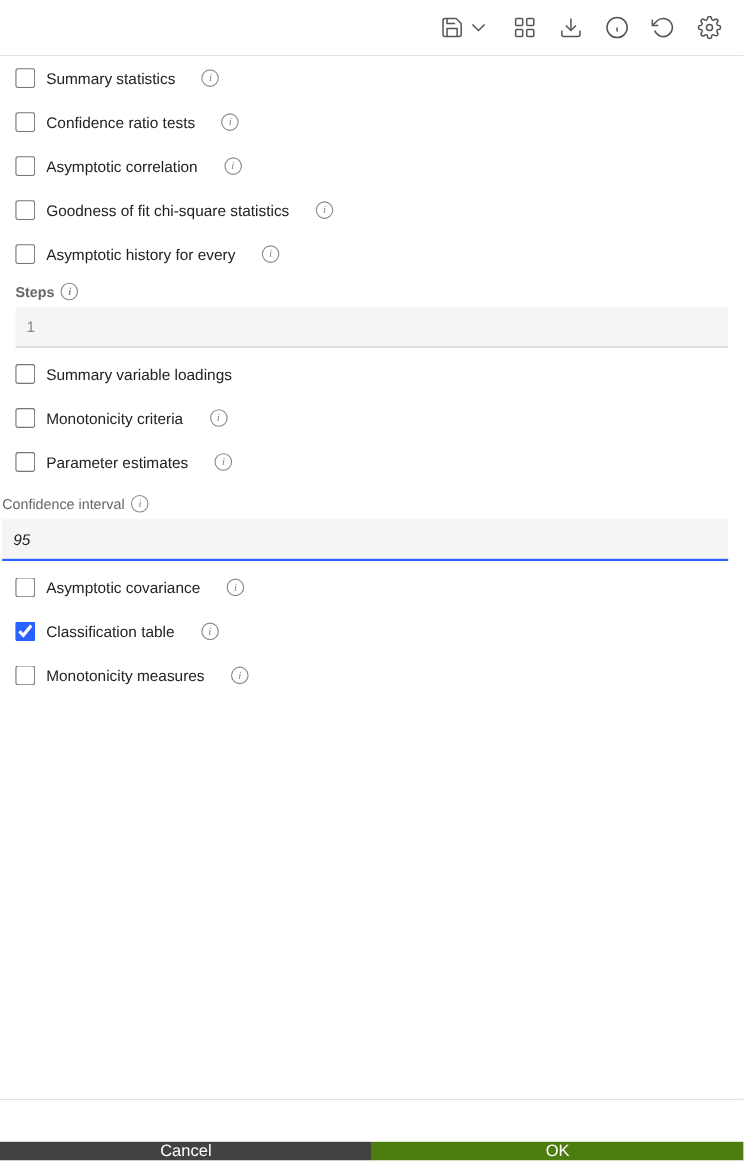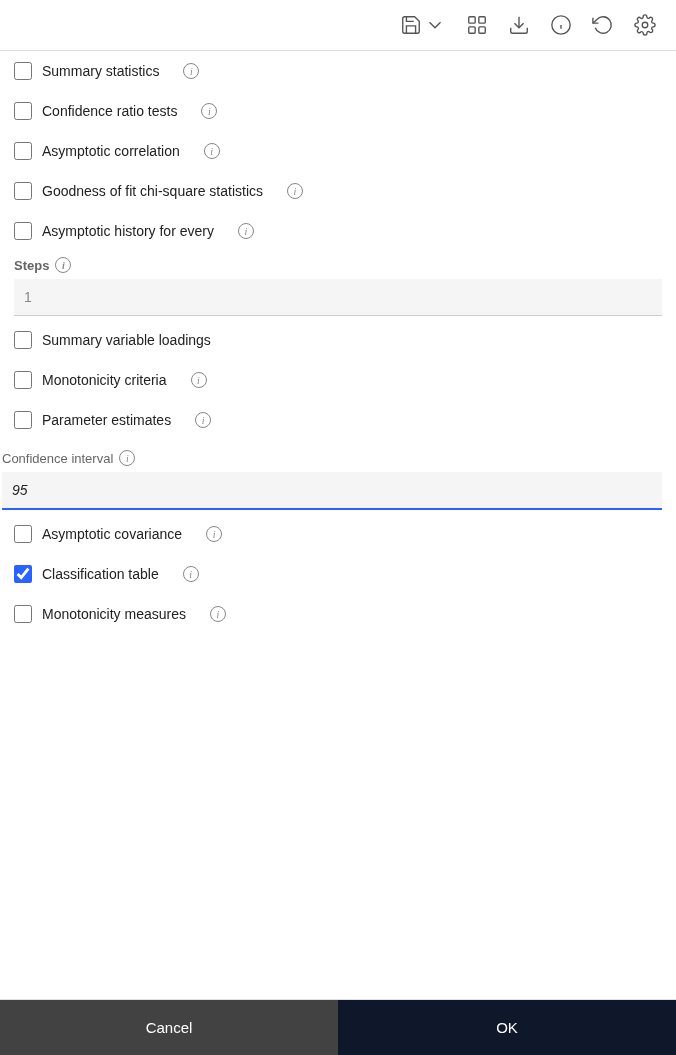--- a/index.html
+++ b/index.html
@@ -140,33 +140,34 @@
       color: #222;
       outline: none;
       font-style: italic;
     }
 
     
     .footer {
       display: flex;
       height: 56px;
       border-top: 1px solid #e0e0e0;
+      align-items: flex-end;
     }
     .btn-cancel {
       flex: 1;
       background: #424242;
       color: #fff;
       border: none;
       font-size: 15px;
       cursor: pointer;
       font-weight: 500;
     }
     .btn-ok {
       flex: 1;
-      background: #0f172a;
+      background: #4d7c0f;
       color: #fff;
       border: none;
       font-size: 15px;
       cursor: pointer;
       font-weight: 500;
     }
 
     
     input[type="checkbox"]:checked {
       accent-color: #2962ff;

